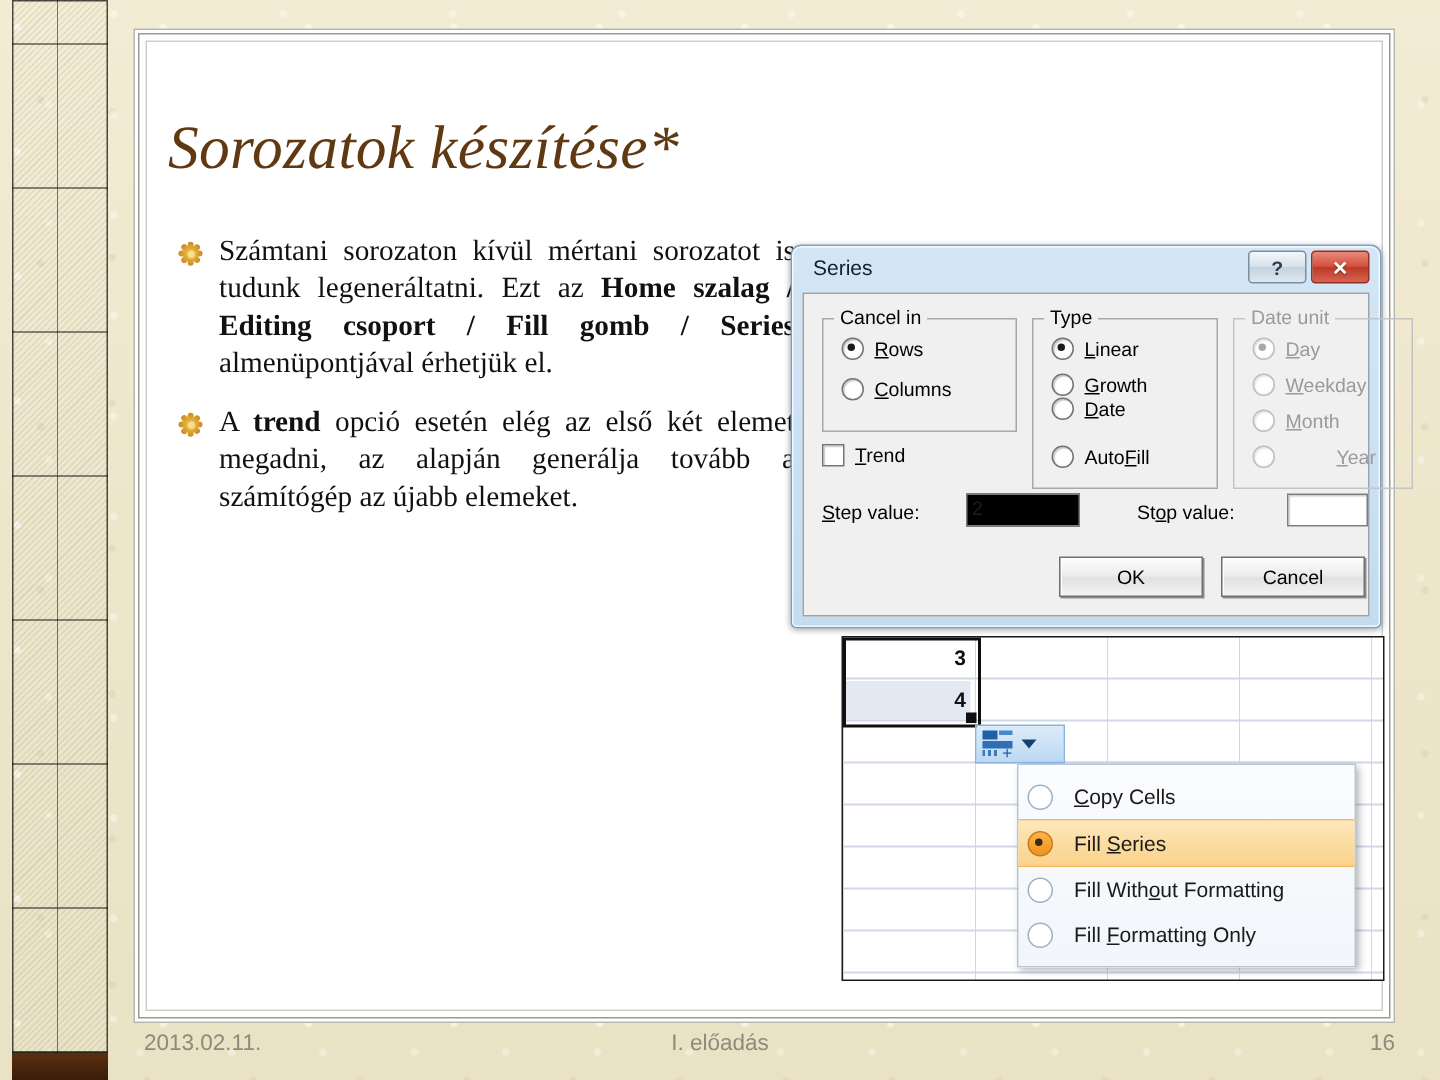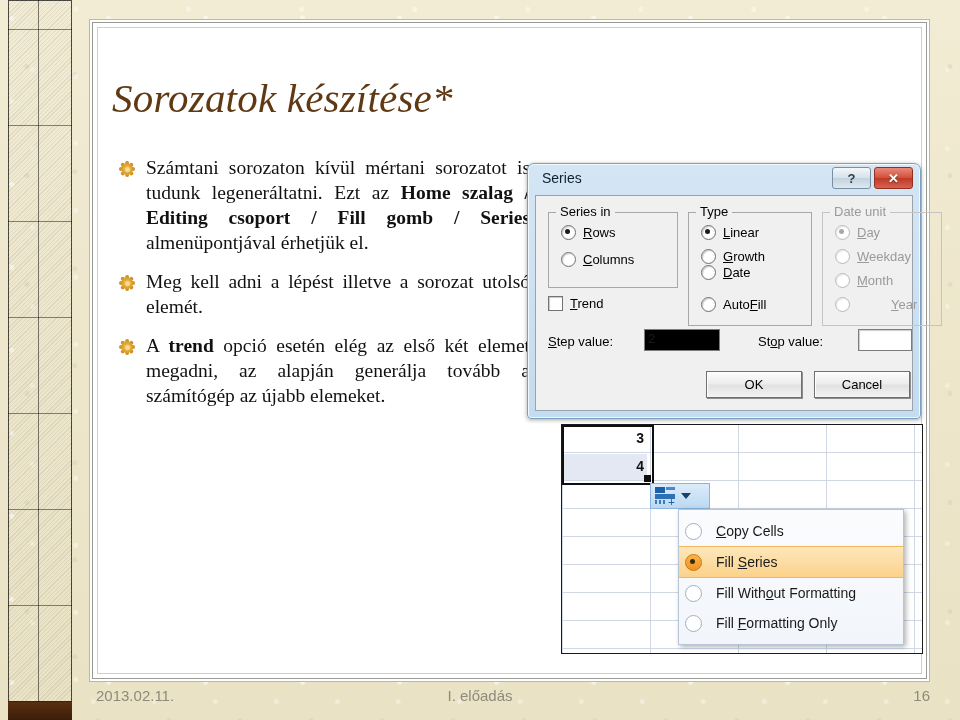--- a/index.html
+++ b/index.html
@@ -294,45 +294,35 @@
         <div class="btext"><span>Számtani sorozaton kívül mértani sorozatot is tudunk legeneráltatni. Ezt az </span><b>Home szalag / Editing csoport / Fill gomb / Series</b><span> almenüpontjával érhetjük el.</span></div>
       </div>
       <div class="bullet">
         <span class="star">
           <i></i>
           <i></i>
           <i></i>
           <i></i>
           <u></u>
         </span>
-        <div class="btext"><span>Meg kell adni a lépést illetve a sorozat utolsó elemét.</span></div>
-      </div>
-      <div class="bullet">
-        <span class="star">
-          <i></i>
-          <i></i>
-          <i></i>
-          <i></i>
-          <u></u>
-        </span>
         <div class="btext"><span>A </span><b>trend</b><span> opció esetén elég az első két elemet megadni, az alapján generálja tovább a számítógép az újabb elemeket.</span></div>
       </div>
     </div>
 
   <div id="dialog">
     <div id="dlgtitlebar">
       <div id="dlgtitle">Series</div>
       <div id="helpbtn" class="winbtn">?</div>
       <div id="closebtn" class="winbtn">✕</div>
     </div>
 
     <div id="dlgbody">
 
       <div class="grp" style="left:12px;top:16px;width:128px;height:74px;">
-        <span class="grplbl">Series in</span>
+        <span class="grplbl">Cancel in</span>
         <div class="radio on" style="left:12px;top:12px;">
           <span class="dot"></span>
           <span><span class="ul">R</span>ows</span>
         </div>
         <div class="radio" style="left:12px;top:39px;">
           <span class="dot"></span>
           <span><span class="ul">C</span>olumns</span>
         </div>
       </div>
 

